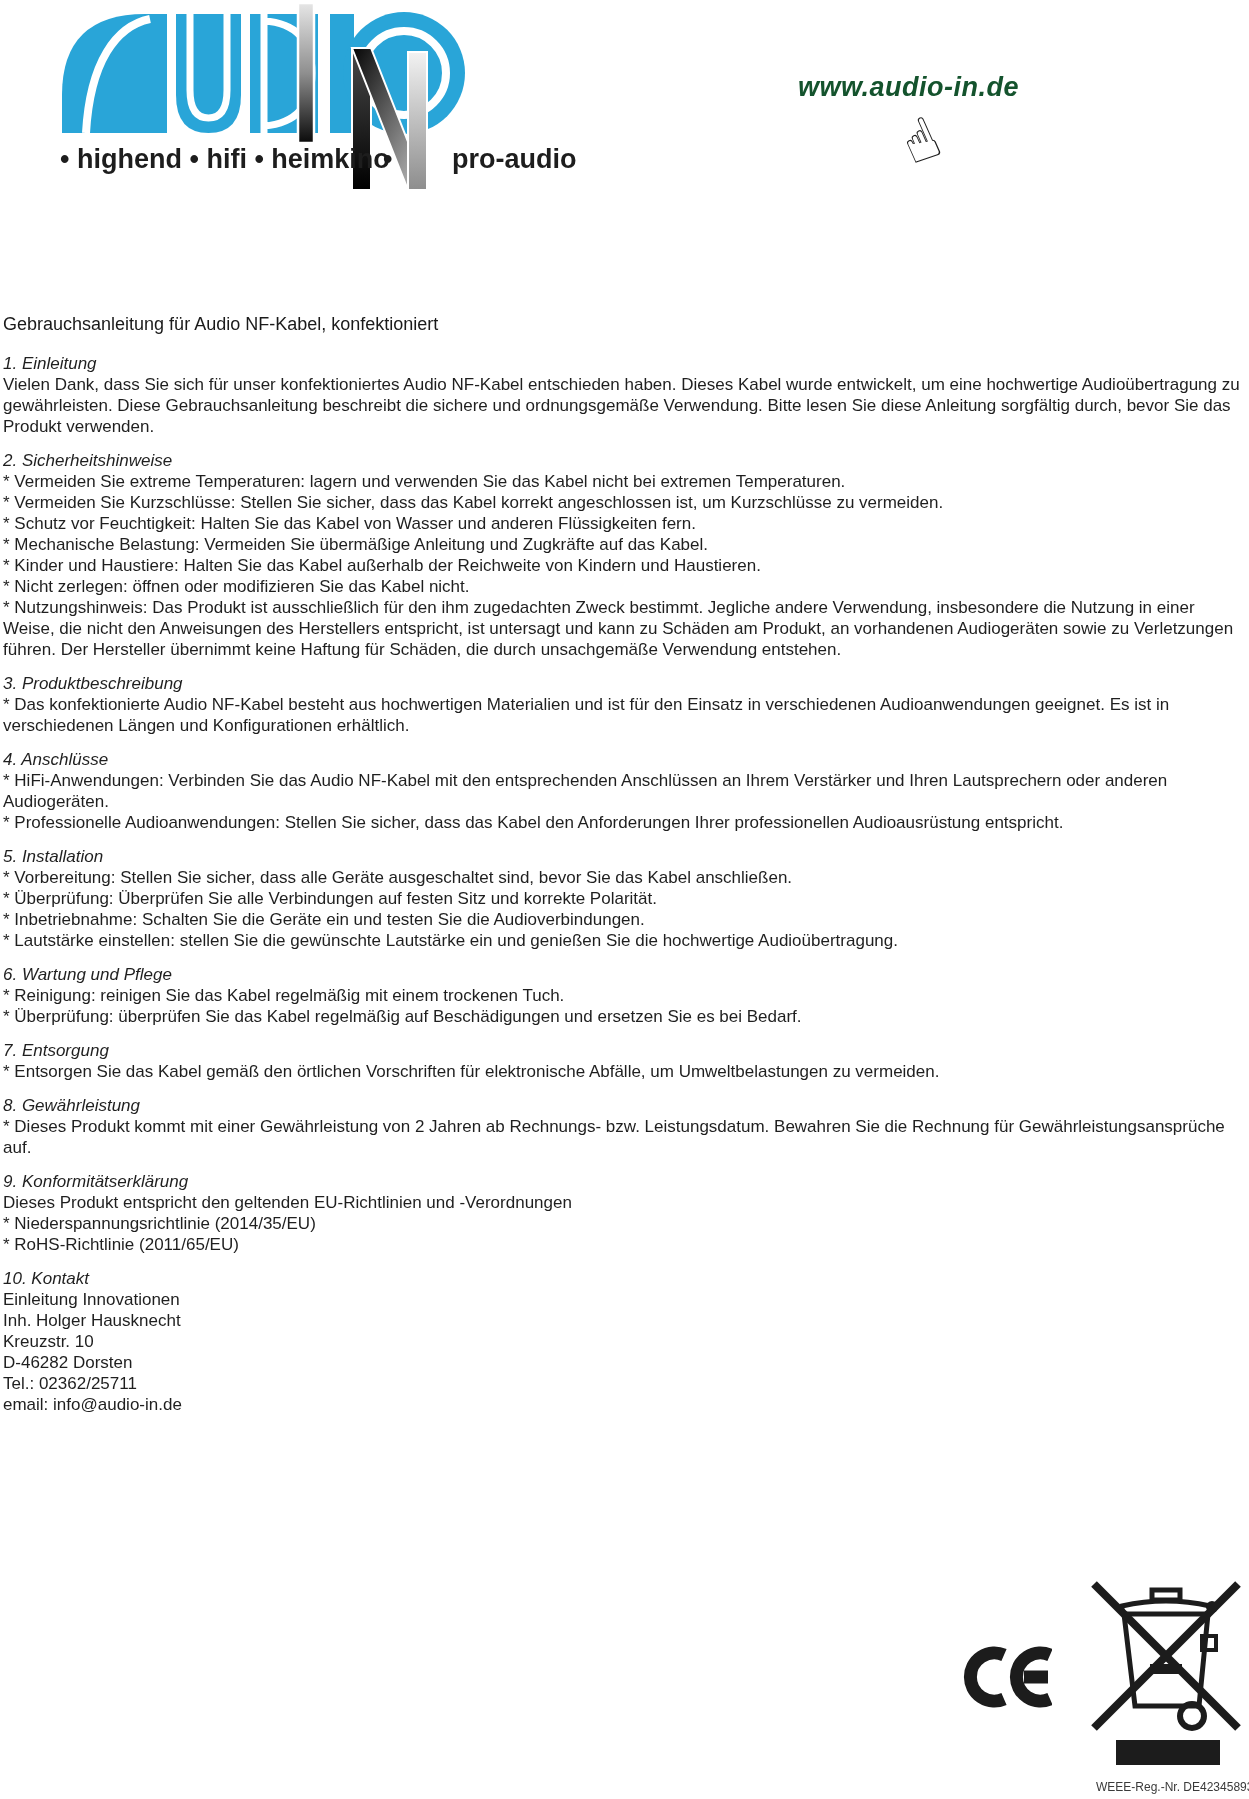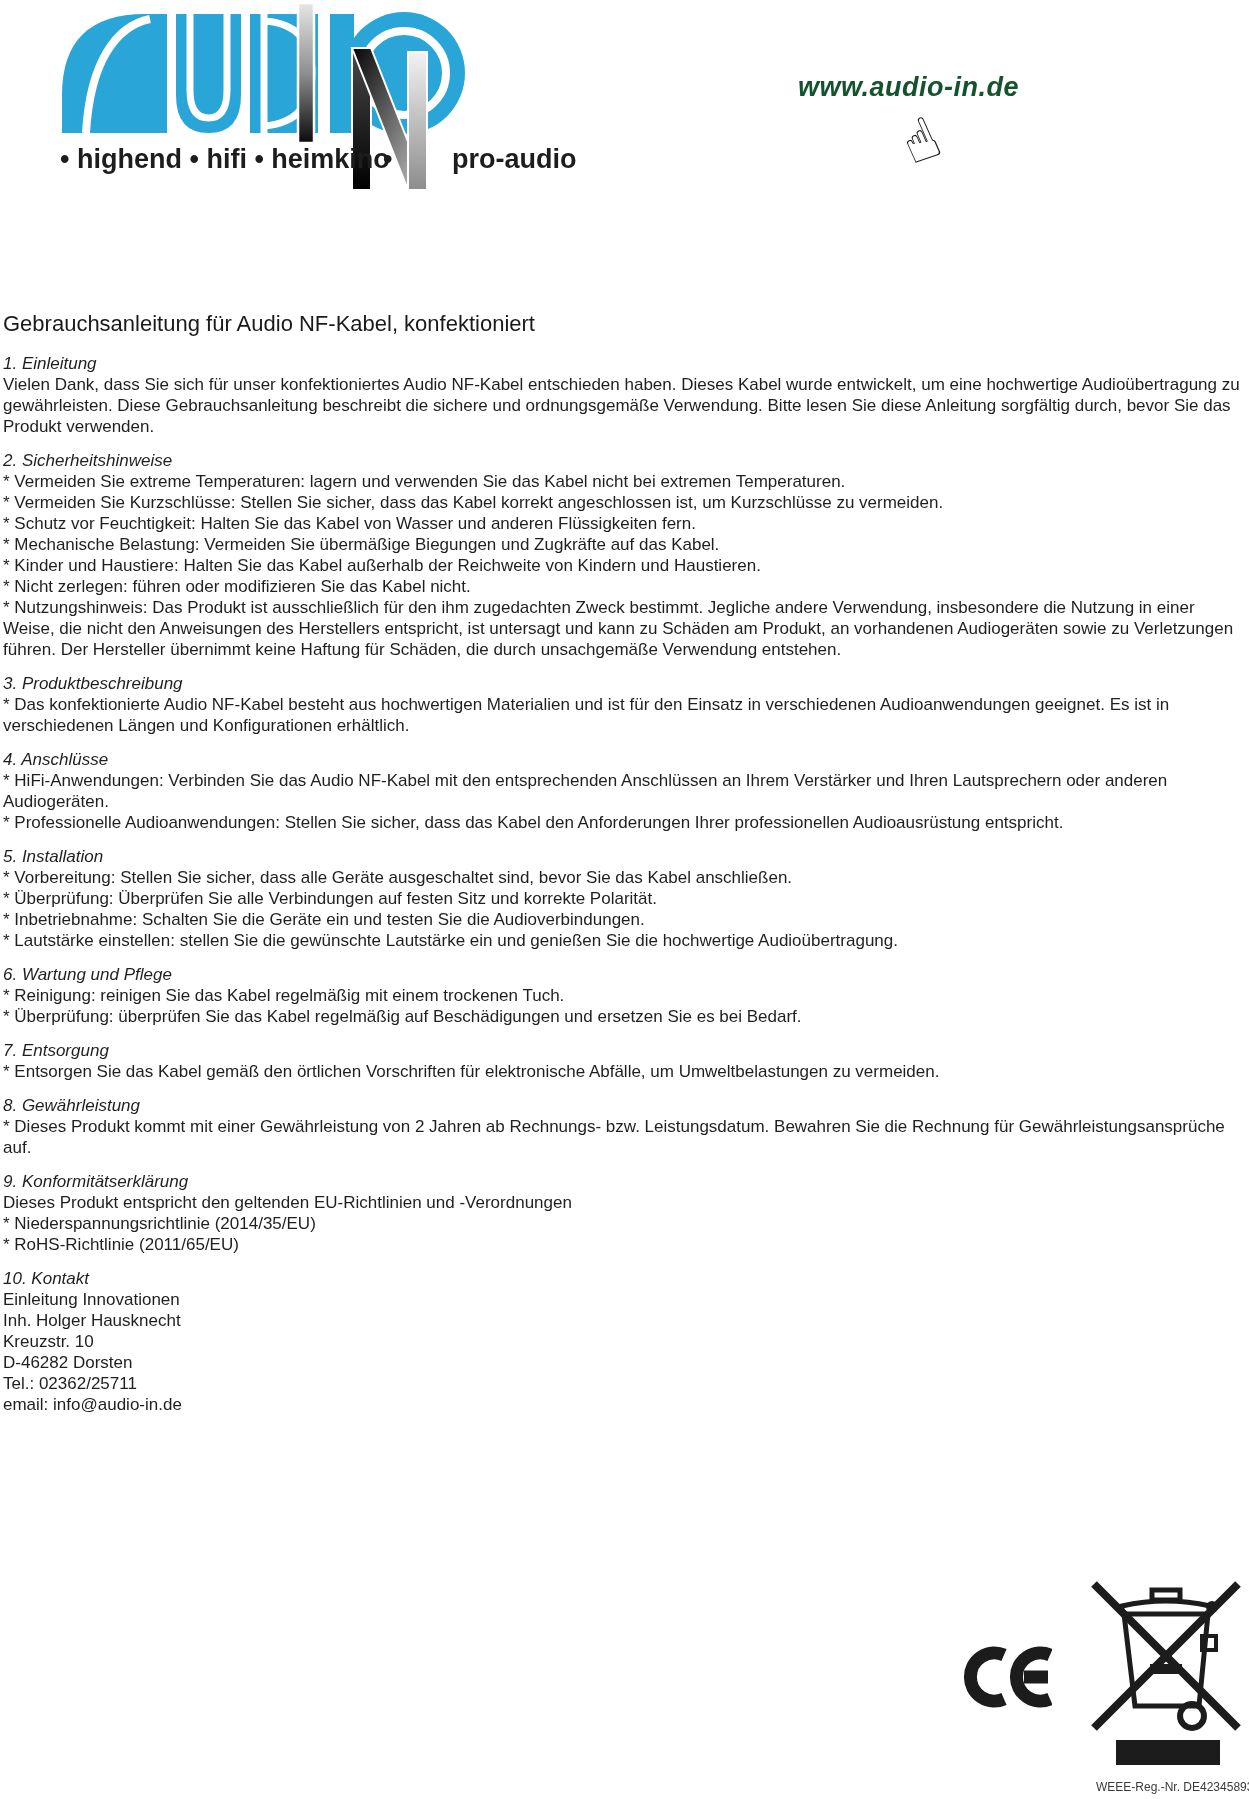--- a/index.html
+++ b/index.html
@@ -24,21 +24,21 @@
     font-size:58px;color:#1d1d1d;
     transform:rotate(-24deg);
     line-height:1;
   }
   
   #doc{
     position:absolute;left:3px;top:310px;width:1243px;
     font-size:17px;line-height:21px;color:#1f1f1f;
   }
   #doc-title{
-    font-size:22px;line-height:28px;margin:0 0 15px 0;font-weight:normal;color:#1a1a1a;
+    font-size:18px;line-height:28px;margin:0 0 15px 0;font-weight:normal;color:#1a1a1a;
   }
   .manual-section{margin:0 0 13px 0;}
   .sec-head{font-style:italic;margin:0;}
   .sec-par{margin:0;}
   
   #ce-svg{position:absolute;left:960px;top:1646px;}
   #weee-svg{position:absolute;left:1088px;top:1576px;}
   #weee-reg{
     position:absolute;left:1096px;top:1780px;width:150px;
     font-size:12px;color:#3a3a3a;white-space:nowrap;
@@ -109,23 +109,23 @@
     <div id="sections">
         <section class="manual-section">
           <div class="sec-head">1. Einleitung</div>
           <div class="sec-par">Vielen Dank, dass Sie sich für unser konfektioniertes Audio NF-Kabel entschieden haben. Dieses Kabel wurde entwickelt, um eine hochwertige Audioübertragung zu gewährleisten. Diese Gebrauchsanleitung beschreibt die sichere und ordnungsgemäße Verwendung. Bitte lesen Sie diese Anleitung sorgfältig durch, bevor Sie das Produkt verwenden.</div>
         </section>
         <section class="manual-section">
           <div class="sec-head">2. Sicherheitshinweise</div>
           <div class="sec-par">* Vermeiden Sie extreme Temperaturen: lagern und verwenden Sie das Kabel nicht bei extremen Temperaturen.</div>
           <div class="sec-par">* Vermeiden Sie Kurzschlüsse: Stellen Sie sicher, dass das Kabel korrekt angeschlossen ist, um Kurzschlüsse zu vermeiden.</div>
           <div class="sec-par">* Schutz vor Feuchtigkeit: Halten Sie das Kabel von Wasser und anderen Flüssigkeiten fern.</div>
-          <div class="sec-par">* Mechanische Belastung: Vermeiden Sie übermäßige Biegungen und Zugkräfte auf das Kabel.</div>
+          <div class="sec-par">* Mechanische Belastung: Vermeiden Sie übermäßige Anleitung und Zugkräfte auf das Kabel.</div>
           <div class="sec-par">* Kinder und Haustiere: Halten Sie das Kabel  außerhalb der Reichweite von Kindern und Haustieren.</div>
-          <div class="sec-par">* Nicht zerlegen: führen oder modifizieren Sie das Kabel nicht.</div>
+          <div class="sec-par">* Nicht zerlegen: öffnen oder modifizieren Sie das Kabel nicht.</div>
           <div class="sec-par">* Nutzungshinweis: Das Produkt ist ausschließlich für den ihm zugedachten Zweck bestimmt. Jegliche andere Verwendung, insbesondere die Nutzung in einer Weise, die nicht den Anweisungen des Herstellers entspricht, ist untersagt und kann zu Schäden am Produkt, an vorhandenen Audiogeräten sowie zu Verletzungen führen. Der Hersteller übernimmt keine Haftung für Schäden, die durch unsachgemäße Verwendung entstehen.</div>
         </section>
         <section class="manual-section">
           <div class="sec-head">3. Produktbeschreibung</div>
           <div class="sec-par">* Das konfektionierte Audio NF-Kabel besteht aus hochwertigen Materialien und ist für den Einsatz in verschiedenen Audioanwendungen geeignet. Es ist in verschiedenen Längen und Konfigurationen erhältlich.</div>
         </section>
         <section class="manual-section">
           <div class="sec-head">4. Anschlüsse</div>
           <div class="sec-par">* HiFi-Anwendungen: Verbinden Sie das Audio NF-Kabel mit den entsprechenden Anschlüssen an Ihrem Verstärker und Ihren Lautsprechern oder anderen Audiogeräten.</div>
           <div class="sec-par">* Professionelle Audioanwendungen: Stellen Sie sicher, dass das Kabel den Anforderungen Ihrer professionellen Audioausrüstung entspricht.</div>

